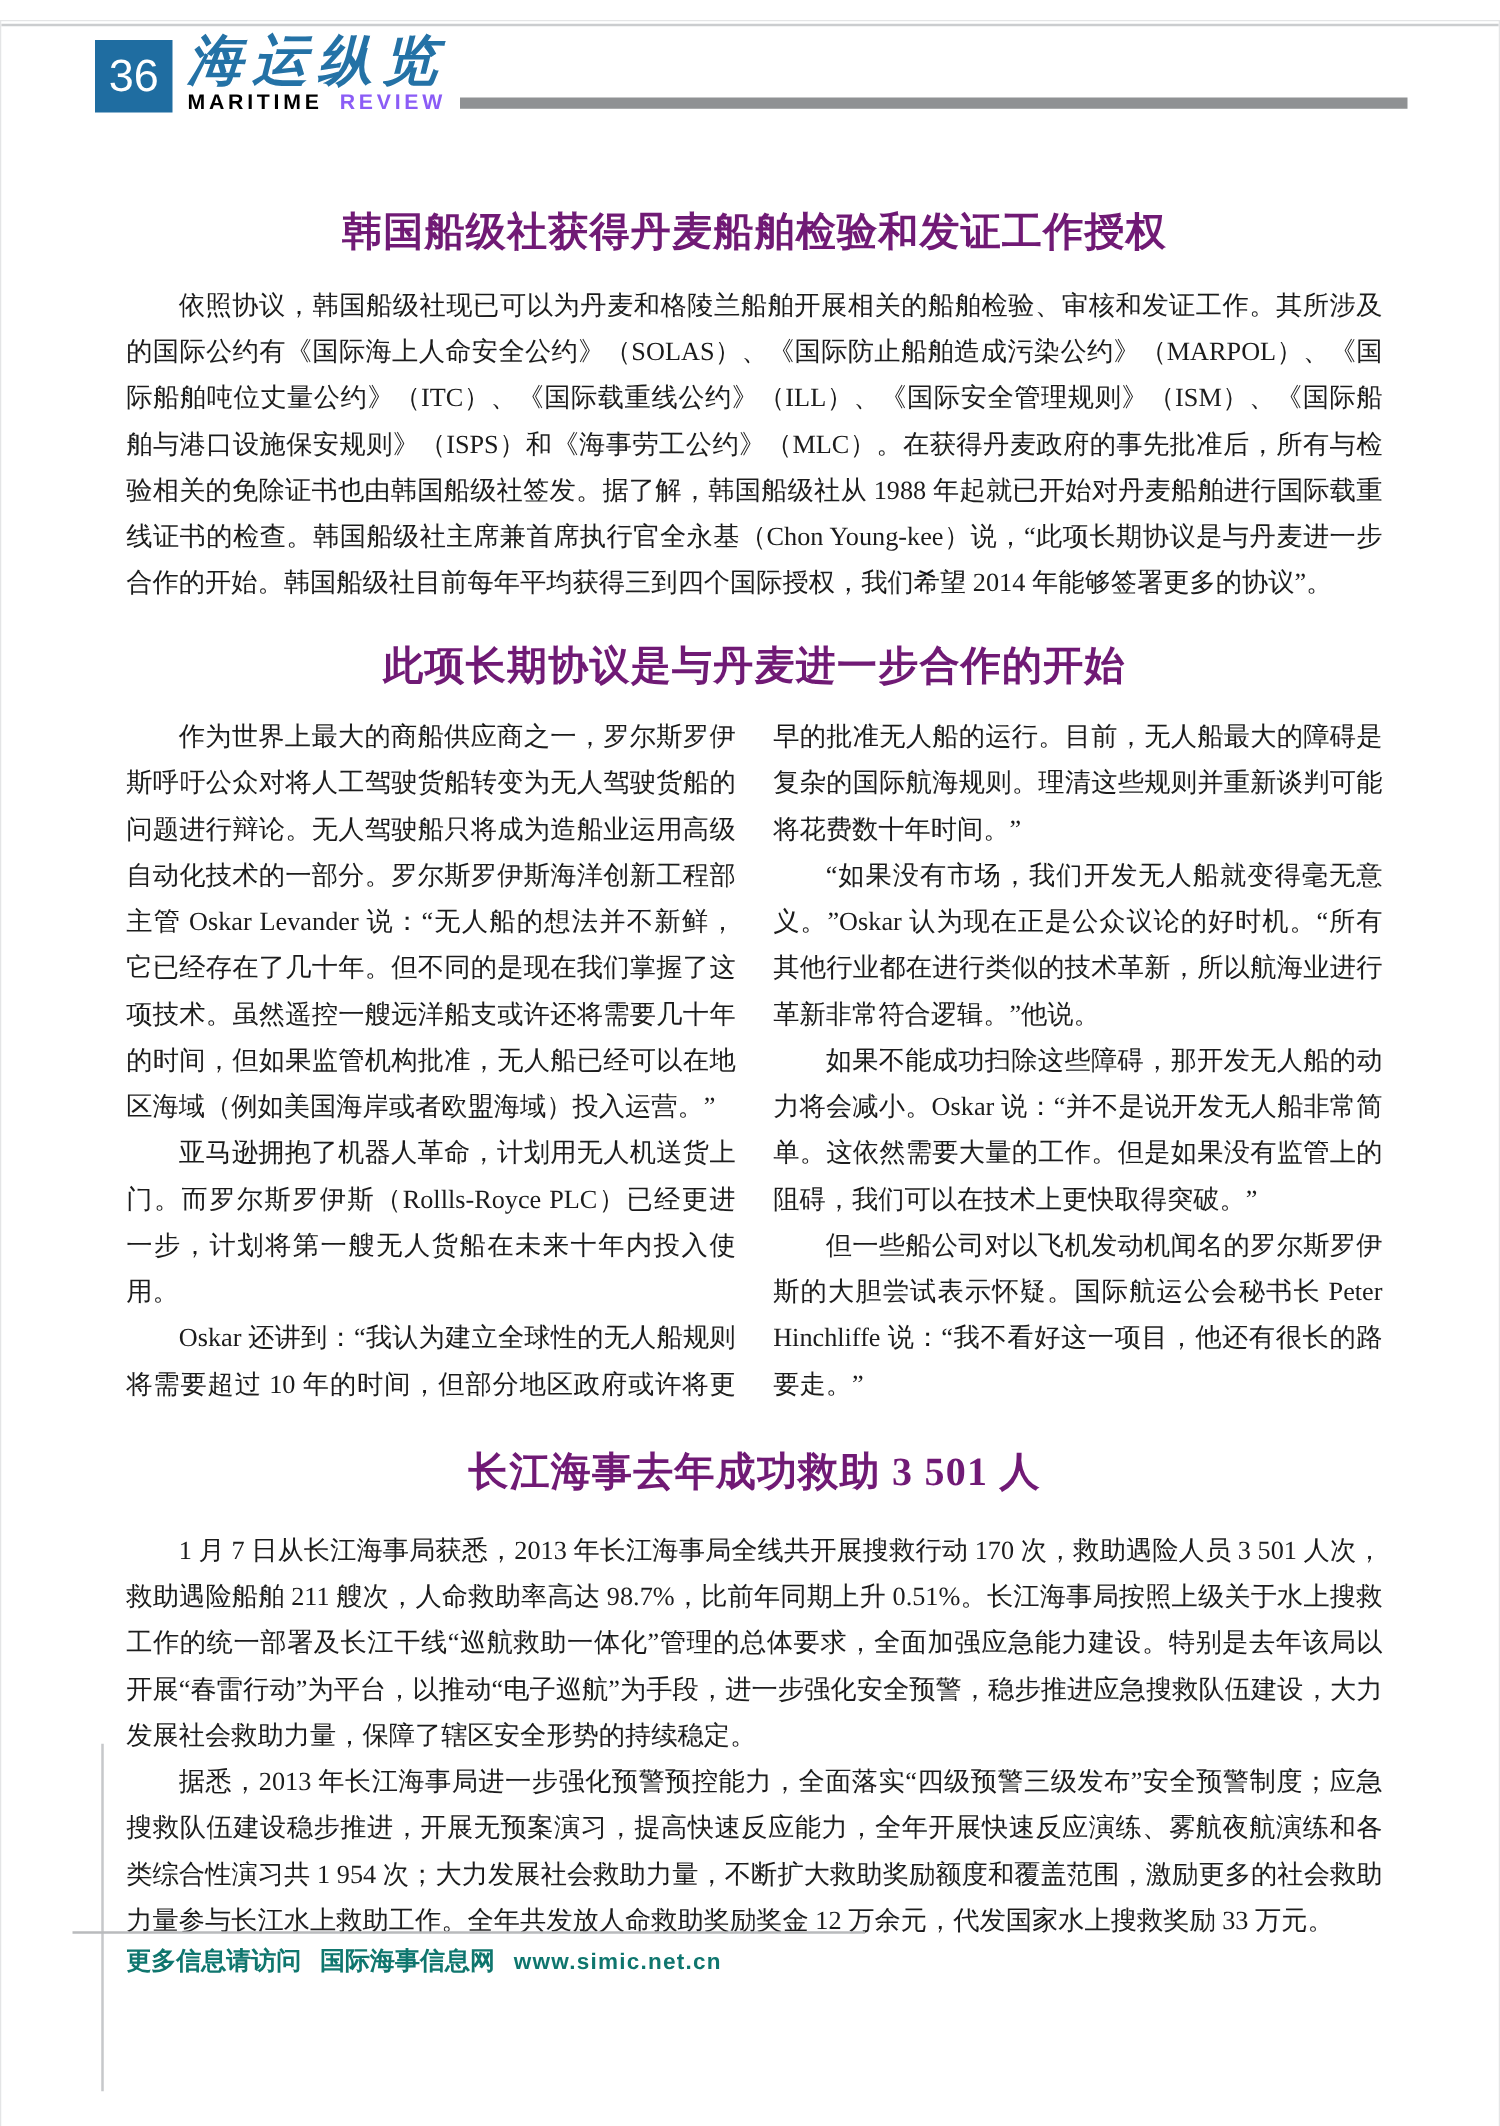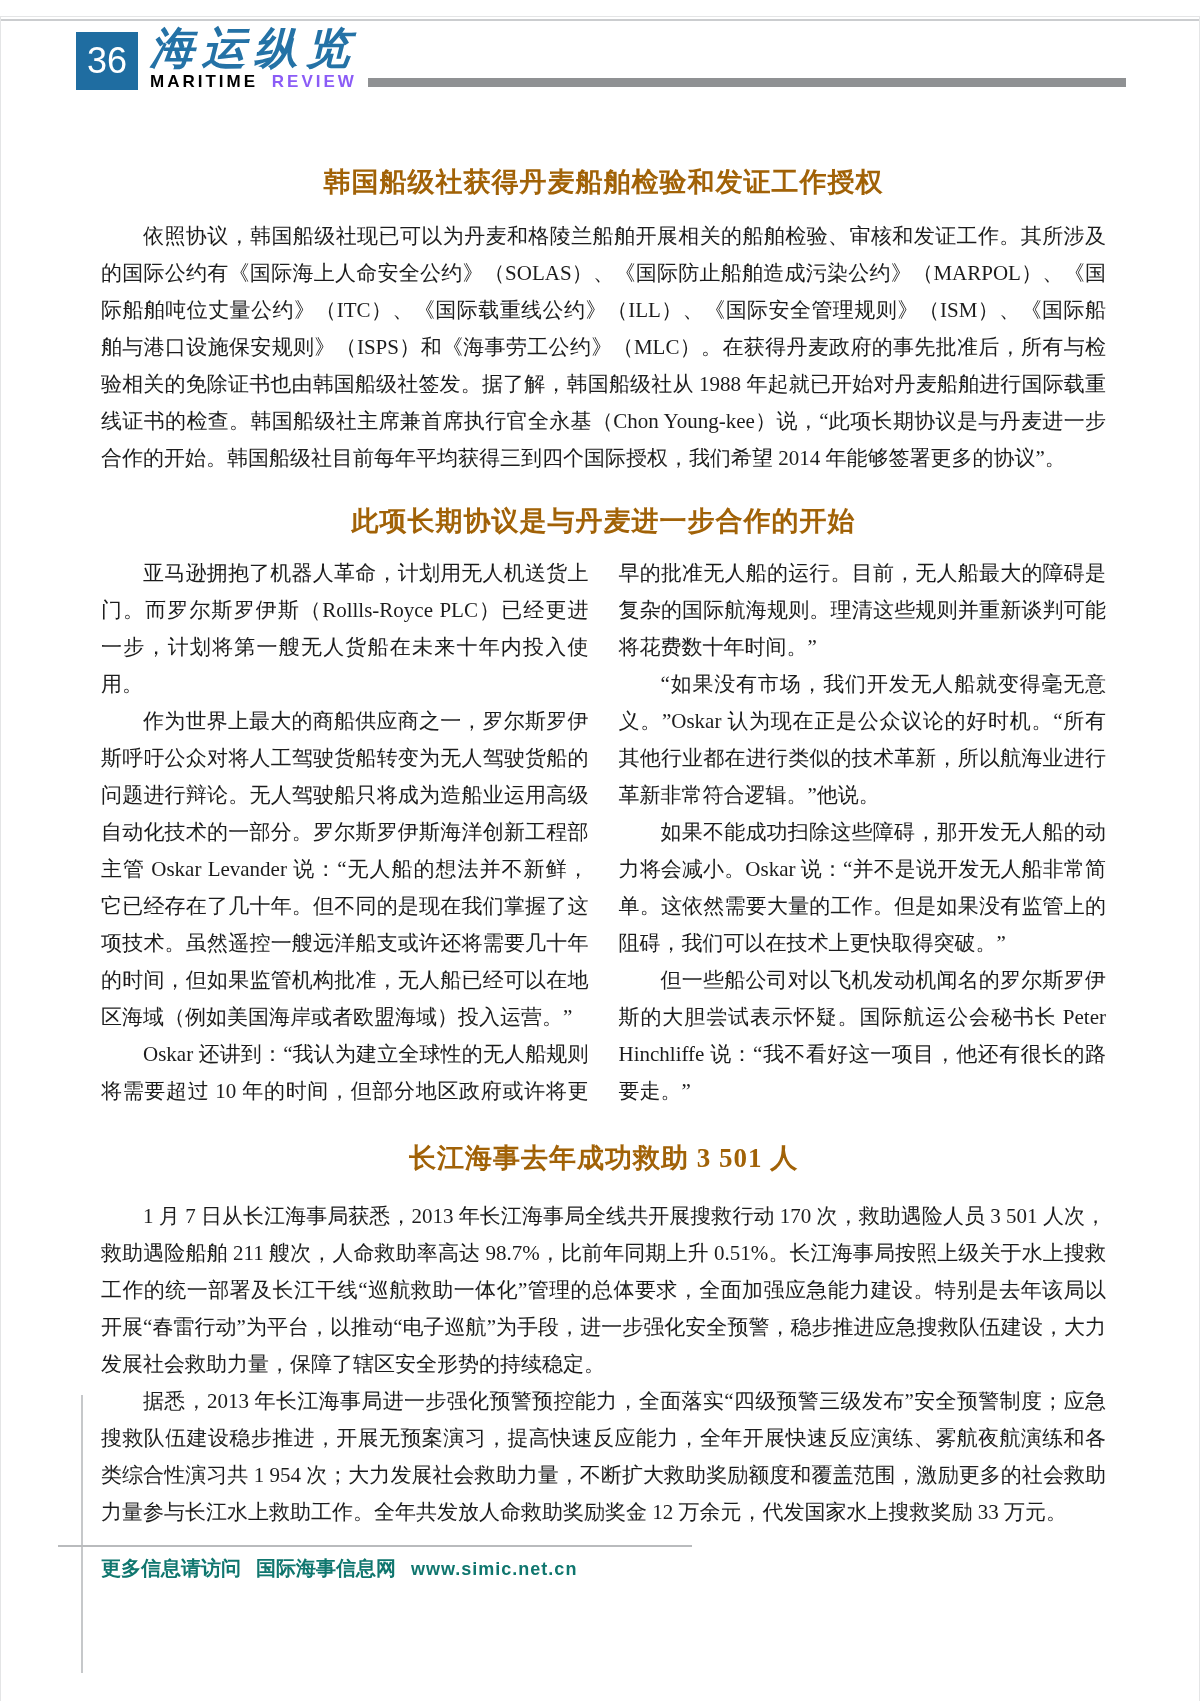--- a/index.html
+++ b/index.html
@@ -41,21 +41,21 @@
     justify-content: center;
     margin-right: 12px;
   }
   .brand { display: flex; flex-direction: column; line-height: 1; }
   .brand-cn {
     font-size: 44px;
     font-weight: 700;
     font-style: italic;
     color: #2472a6;
     letter-spacing: 8px;
-    font-family: Liberation Serif, serif;
+    font-family: Liberation Sans, sans-serif;
   }
   .brand-en-row {
     font-family: "Liberation Sans", sans-serif;
     font-size: 17px;
     font-weight: 700;
     letter-spacing: 3px;
     margin-top: 2px;
     white-space: nowrap;
   }
   .brand-en1 { color: #000000; }
@@ -72,24 +72,24 @@
   .content {
     position: absolute;
     left: 0; top: 95px;
     width: 1200px;
     padding: 0 95px 0 100px;
     box-sizing: border-box;
   }
   .article-title {
     margin: 0;
     text-align: center;
-    font-size: 27px;
+    font-size: 32px;
     font-weight: 700;
     letter-spacing: 1px;
-    color: #a16207;
+    color: #701a75;
     font-family: "Liberation Serif", "DejaVu Serif", serif;
   }
   .t1 { margin-top: 52px; margin-bottom: 18px; }
   .t2 { margin-top: 26px; margin-bottom: 16px; }
   .t3 { margin-top: 30px; margin-bottom: 22px; }
   .body-text { font-size: 21px; line-height: 37px; text-align: justify; }
   .body-text p { margin: 0; text-indent: 2em; }
   .two-col { column-count: 2; column-gap: 30px; }
 
   
@@ -145,22 +145,22 @@
     <article>
       <h1 class="article-title t1">韩国船级社获得丹麦船舶检验和发证工作授权</h1>
       <div class="body-text">
         <p>依照协议，韩国船级社现已可以为丹麦和格陵兰船舶开展相关的船舶检验、审核和发证工作。其所涉及的国际公约有《国际海上人命安全公约》（SOLAS）、《国际防止船舶造成污染公约》（MARPOL）、《国际船舶吨位丈量公约》（ITC）、《国际载重线公约》（ILL）、《国际安全管理规则》（ISM）、《国际船舶与港口设施保安规则》（ISPS）和《海事劳工公约》（MLC）。在获得丹麦政府的事先批准后，所有与检验相关的免除证书也由韩国船级社签发。据了解，韩国船级社从 1988 年起就已开始对丹麦船舶进行国际载重线证书的检查。韩国船级社主席兼首席执行官全永基（Chon Young-kee）说，“此项长期协议是与丹麦进一步合作的开始。韩国船级社目前每年平均获得三到四个国际授权，我们希望 2014 年能够签署更多的协议”。</p>
       </div>
     </article>
 
     <article>
       <h1 class="article-title t2">此项长期协议是与丹麦进一步合作的开始</h1>
       <div class="body-text two-col">
+        <p>作为世界上最大的商船供应商之一，罗尔斯罗伊斯呼吁公众对将人工驾驶货船转变为无人驾驶货船的问题进行辩论。无人驾驶船只将成为造船业运用高级自动化技术的一部分。罗尔斯罗伊斯海洋创新工程部主管 Oskar Levander 说：“无人船的想法并不新鲜，它已经存在了几十年。但不同的是现在我们掌握了这项技术。虽然遥控一艘远洋船支或许还将需要几十年的时间，但如果监管机构批准，无人船已经可以在地区海域（例如美国海岸或者欧盟海域）投入运营。”</p>
         <p>亚马逊拥抱了机器人革命，计划用无人机送货上门。而罗尔斯罗伊斯（Rollls-Royce PLC）已经更进一步，计划将第一艘无人货船在未来十年内投入使用。</p>
-        <p>作为世界上最大的商船供应商之一，罗尔斯罗伊斯呼吁公众对将人工驾驶货船转变为无人驾驶货船的问题进行辩论。无人驾驶船只将成为造船业运用高级自动化技术的一部分。罗尔斯罗伊斯海洋创新工程部主管 Oskar Levander 说：“无人船的想法并不新鲜，它已经存在了几十年。但不同的是现在我们掌握了这项技术。虽然遥控一艘远洋船支或许还将需要几十年的时间，但如果监管机构批准，无人船已经可以在地区海域（例如美国海岸或者欧盟海域）投入运营。”</p>
         <p>Oskar 还讲到：“我认为建立全球性的无人船规则将需要超过 10 年的时间，但部分地区政府或许将更早的批准无人船的运行。目前，无人船最大的障碍是复杂的国际航海规则。理清这些规则并重新谈判可能将花费数十年时间。”</p>
         <p>“如果没有市场，我们开发无人船就变得毫无意义。”Oskar 认为现在正是公众议论的好时机。“所有其他行业都在进行类似的技术革新，所以航海业进行革新非常符合逻辑。”他说。</p>
         <p>如果不能成功扫除这些障碍，那开发无人船的动力将会减小。Oskar 说：“并不是说开发无人船非常简单。这依然需要大量的工作。但是如果没有监管上的阻碍，我们可以在技术上更快取得突破。”</p>
         <p>但一些船公司对以飞机发动机闻名的罗尔斯罗伊斯的大胆尝试表示怀疑。国际航运公会秘书长 Peter Hinchliffe 说：“我不看好这一项目，他还有很长的路要走。”</p>
       </div>
     </article>
 
     <article>
       <h1 class="article-title t3">长江海事去年成功救助 3 501 人</h1>
       <div class="body-text">

